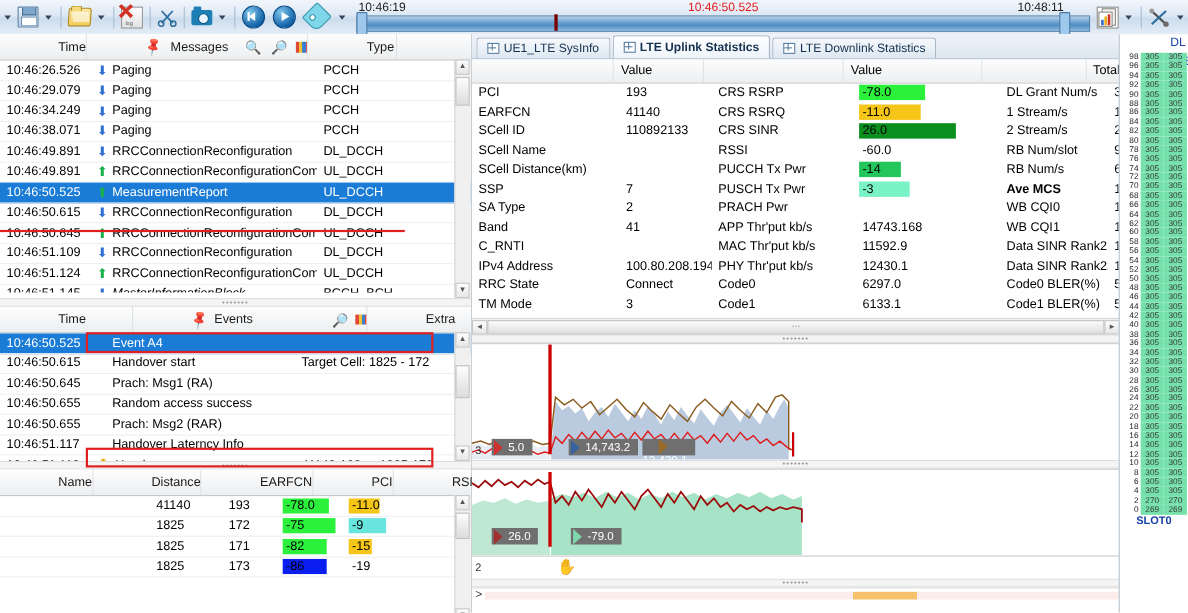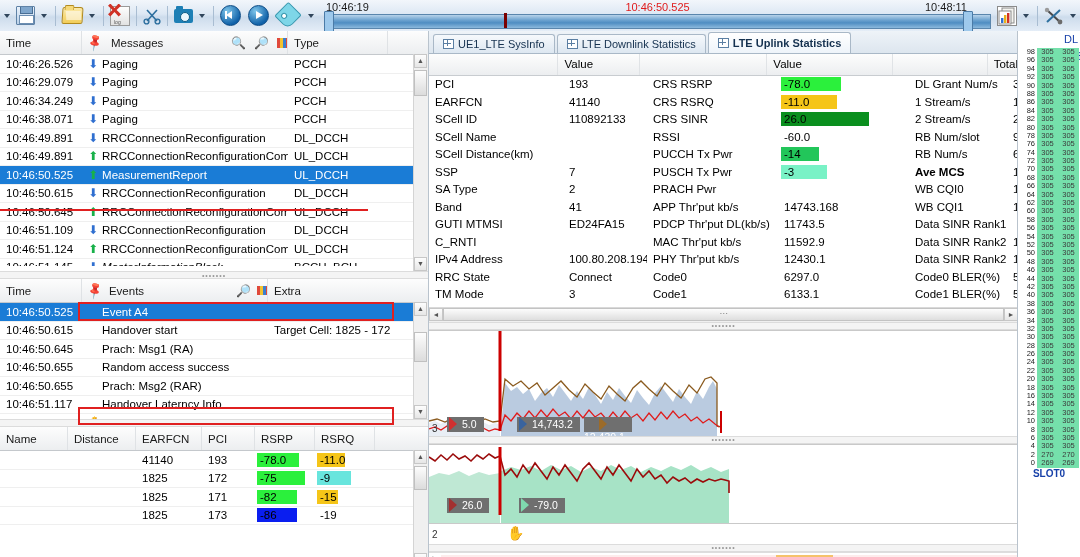--- a/index.html
+++ b/index.html
@@ -51,21 +51,21 @@
   .sl-lbl{position:absolute;top:1px;font-size:11px;white-space:nowrap;}
   .sl-start{left:6px;color:#1b1b1b;}
   .sl-cur{left:50%;transform:translateX(-50%);color:#e01b1b;}
   .sl-end{right:28px;color:#1b1b1b;}
   .sl-handle{position:absolute;top:11px;width:8px;height:19px;background:#9ec9ec;border:1px solid #4b7ba7;border-radius:1px;}
   .sl-mark{position:absolute;top:13px;width:3px;height:15px;background:#7a0000;}
 
   
   .hdr{height:23px;background:linear-gradient(#fdfdfd,#eceef0);
     border-bottom:1px solid #c4c8cc;display:flex;align-items:center;font-size:11.5px;color:#1a1a1a;}
-  .hdr .cell{padding-left:6px;border-right:1px solid #dfe2e5;height:100%;display:flex;align-items:center;box-sizing:border-box;}
+  .hdr .cell{padding-left:6px;border-right:1px solid #dfe2e5;height:100%;display:flex;align-items:center;box-sizing:border-box;margin-left:47px;}
   .rowlist{font-size:11.5px;}
   .row{height:17.5px;display:flex;align-items:center;border-bottom:1px solid #efefef;}
   .row .c{padding-left:6px;box-sizing:border-box;overflow:hidden;white-space:nowrap;}
   .row.sel{background:#1a7cd6;color:#fff;}
   .arrow-dn{color:#2f6fd0;font-size:12px;}
   .arrow-up{color:#18b14a;font-size:12px;}
 
   
   .vsb{position:absolute;right:0;top:0;width:14px;bottom:0;background:#f0f0f0;border-left:1px solid #d4d4d4;}
   .vsb .up,.vsb .dn{position:absolute;left:0;width:13px;height:14px;background:linear-gradient(#fdfdfd,#e6e6e6);border:1px solid #c7c7c7;box-sizing:border-box;font-size:7px;text-align:center;line-height:12px;color:#555;}
@@ -463,27 +463,27 @@
       </div>
     </div>
   </div>
 
   <div class="center">
     <div class="tabbar" id="tabbar">
         <div class="tab">
           <span class="tico"></span>
           <span>UE1_LTE SysInfo</span>
         </div>
+        <div class="tab active">
+          <span class="tico"></span>
+          <span>LTE Uplink Statistics</span>
+        </div>
         <div class="tab">
           <span class="tico"></span>
           <span>LTE Downlink Statistics</span>
-        </div>
-        <div class="tab active">
-          <span class="tico"></span>
-          <span>LTE Uplink Statistics</span>
         </div>
       </div>
 
     <div class="stat-tbl">
       <div class="stat-hdr">
         <div style="width:134px;"></div>
         <div style="width:84px;">Value</div>
         <div style="width:132px;"></div>
         <div style="width:130px;">Value</div>
         <div style="width:98px;"></div>
@@ -546,28 +546,20 @@
             <div style="width:98px;">WB CQI0</div>
             <div style="flex:1;">11.2</div>
           </div>
           <div class="srow">
             <div style="width:134px;">Band</div>
             <div style="width:84px;">41</div>
             <div style="width:132px;">APP Thr'put kb/s</div>
             <div style="width:130px;padding-left:2px;"><span style="padding-left:3px;">14743.168</span></div>
             <div style="width:98px;">WB CQI1</div>
             <div style="flex:1;">11.2</div>
-          </div>
-          <div class="srow">
-            <div style="width:134px;">GUTI MTMSI</div>
-            <div style="width:84px;">ED24FA15</div>
-            <div style="width:132px;">PDCP Thr'put DL(kb/s)</div>
-            <div style="width:130px;padding-left:2px;"><span style="padding-left:3px;">11743.5</span></div>
-            <div style="width:98px;">Data SINR Rank1</div>
-            <div style="flex:1;"></div>
           </div>
           <div class="srow">
             <div style="width:134px;">C_RNTI</div>
             <div style="width:84px;"></div>
             <div style="width:132px;">MAC Thr'put kb/s</div>
             <div style="width:130px;padding-left:2px;"><span style="padding-left:3px;">11592.9</span></div>
             <div style="width:98px;">Data SINR Rank21</div>
             <div style="flex:1;">14.2</div>
           </div>
           <div class="srow">

